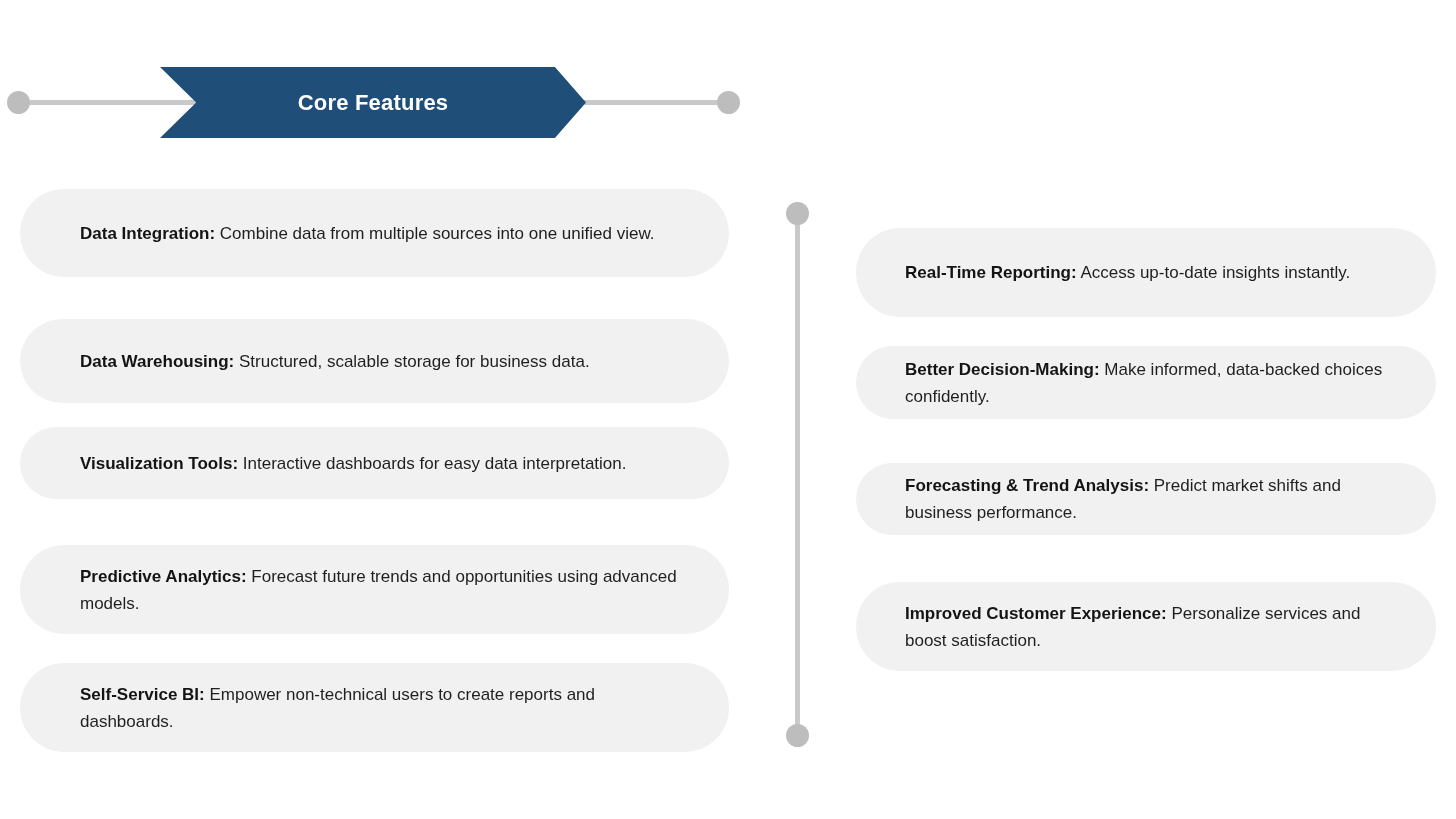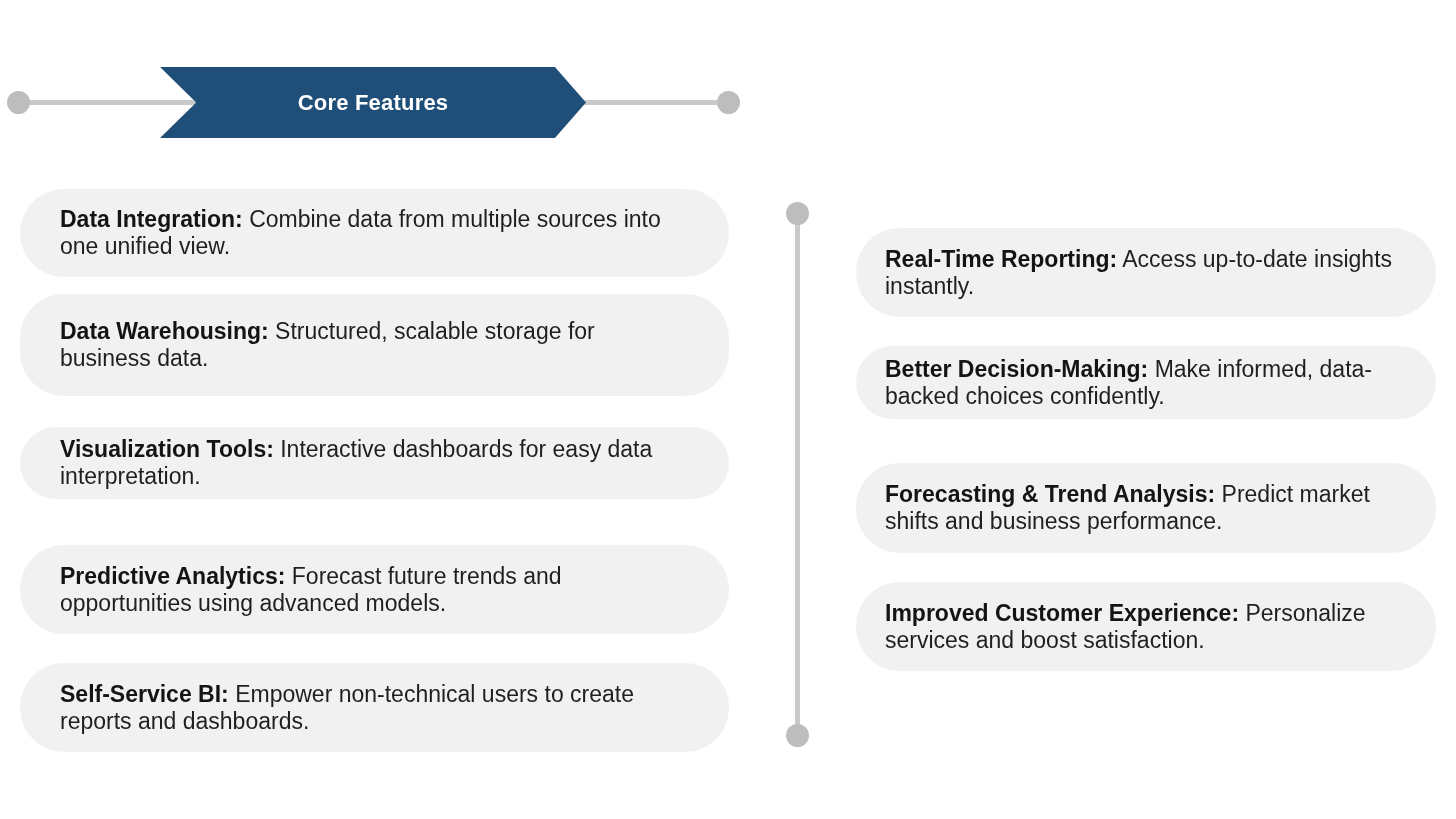--- a/index.html
+++ b/index.html
@@ -73,23 +73,24 @@
   
   .card {
     position: absolute;
     background: #f1f1f1;
     border-radius: 44px;
     display: flex;
     align-items: center;
     z-index: 2;
   }
   .card .card-text {
-    font-size: 23px;
+    font-size: 17px;
     line-height: 27px;
     color: #1f1f1f;
+    margin-left: 20px;
   }
   .card .card-title {
     font-weight: 700;
     color: #141414;
   }
   .lcard { left: 20px; width: 709px; padding: 14px 44px 14px 40px; }
   .rcard { left: 856px; width: 580px; padding: 14px 34px 14px 29px; }
 </style>
 </head>
 <body>
@@ -103,21 +104,21 @@
   <div class="banner-left">
     <span class="hdr-text">Core Features</span>
   </div>
 
   <div class="card lcard" style="top:189px; height:88px;">
     <div class="card-text">
       <span class="card-title">Data Integration:</span>
       <span>Combine data from multiple sources into one unified view.</span>
     </div>
   </div>
-  <div class="card lcard" style="top:294px; height:102px;">
+  <div class="card lcard" style="top:319px; height:84px;">
     <div class="card-text">
       <span class="card-title">Data Warehousing:</span>
       <span>Structured, scalable storage for business data.</span>
     </div>
   </div>
   <div class="card lcard" style="top:427px; height:72px;">
     <div class="card-text">
       <span class="card-title">Visualization Tools:</span>
       <span>Interactive dashboards for easy data interpretation.</span>
     </div>
@@ -145,21 +146,21 @@
       <span class="card-title">Real-Time Reporting:</span>
       <span>Access up-to-date insights instantly.</span>
     </div>
   </div>
   <div class="card rcard" style="top:346px; height:73px;">
     <div class="card-text">
       <span class="card-title">Better Decision-Making:</span>
       <span>Make informed, data-backed choices confidently.</span>
     </div>
   </div>
-  <div class="card rcard" style="top:463px; height:90px;">
+  <div class="card rcard" style="top:463px; height:72px;">
     <div class="card-text">
       <span class="card-title">Forecasting &amp; Trend Analysis:</span>
       <span>Predict market shifts and business performance.</span>
     </div>
   </div>
   <div class="card rcard" style="top:582px; height:89px;">
     <div class="card-text">
       <span class="card-title">Improved Customer Experience:</span>
       <span>Personalize services and boost satisfaction.</span>
     </div>

